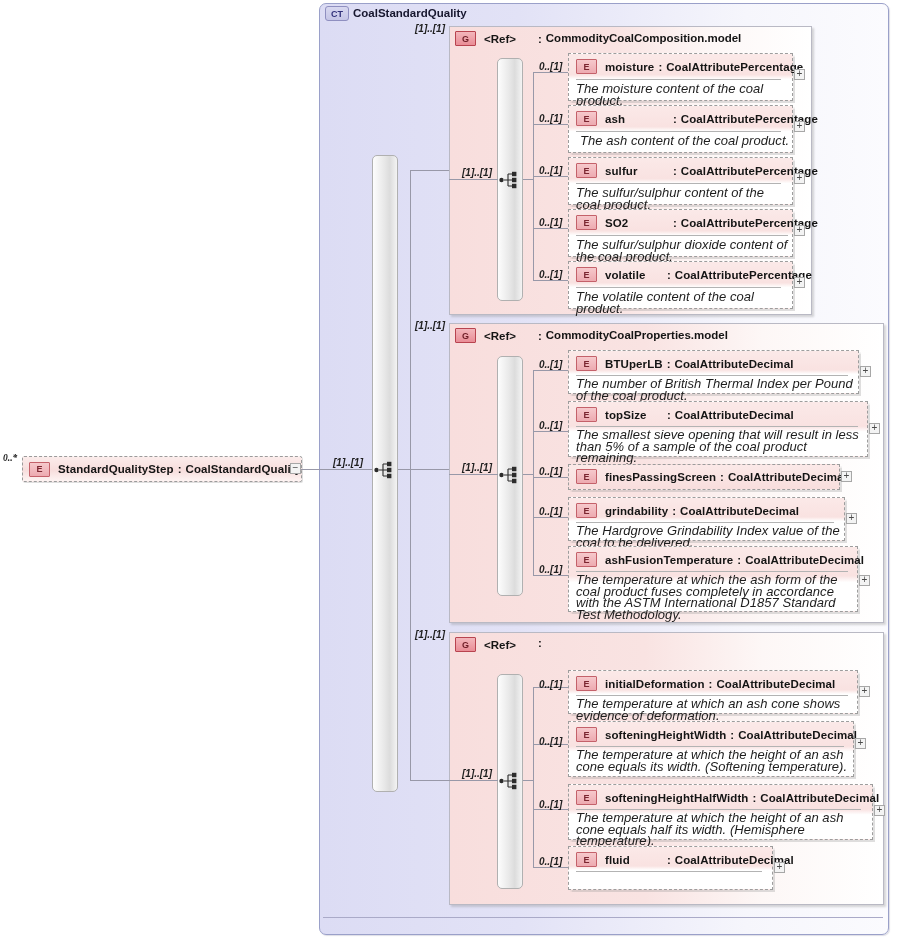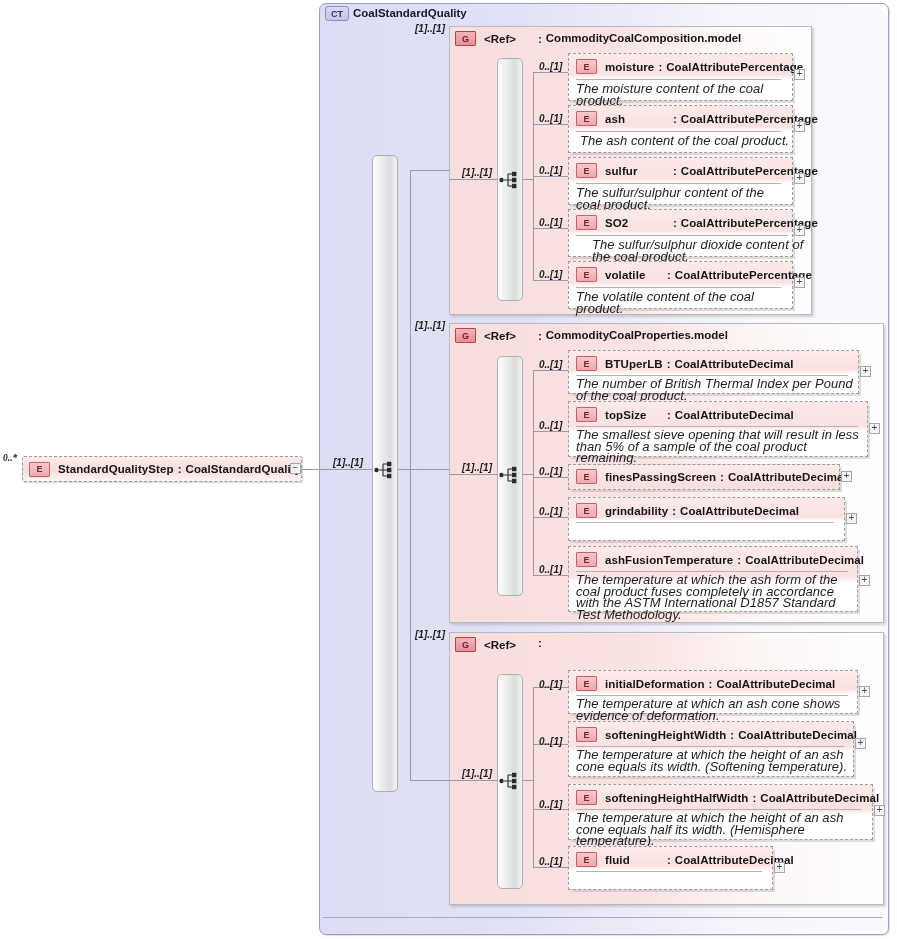--- a/index.html
+++ b/index.html
@@ -236,21 +236,21 @@
   <div class="hline" style="left:533px; top:228px; width:36px;"></div>
   <div class="mult" style="left:539px; top:217px;">0..[1]</div>
   <div class="card" style="left:568px; top:209px; width:225px; height:48px;">
     <div class="card-head">
       <span class="badge">E</span>
       <span class="elem-name" style="min-width:64px;">SO2</span>
       <span class="colon">:</span>
       <span class="elem-type">CoalAttributePercentage</span>
     </div>
     <div class="card-sep" style="left:7px; top:25px; width:212px;"></div>
-    <div class="card-doc" style="left:7px; top:29px; width:216px;margin-left:16px;">The sulfur/sulphur dioxide content of the coal product.</div>
+    <div class="card-doc" style="left:7px; top:29px; width:216px;">The sulfur/sulphur dioxide content of the coal product.</div>
   </div>
   <div class="expander" style="left:794px; top:225px;">
       <i>+</i>
     </div>
 
   <div class="hline" style="left:533px; top:280px; width:36px;"></div>
   <div class="mult" style="left:539px; top:269px;">0..[1]</div>
   <div class="card" style="left:568px; top:261px; width:225px; height:48px;">
     <div class="card-head">
       <span class="badge">E</span>
@@ -335,20 +335,21 @@
   <div class="hline" style="left:533px; top:517px; width:36px;"></div>
   <div class="mult" style="left:539px; top:506px;">0..[1]</div>
   <div class="card" style="left:568px; top:497px; width:277px; height:44px;">
     <div class="card-head">
       <span class="badge">E</span>
       <span class="elem-name">grindability</span>
       <span class="colon">:</span>
       <span class="elem-type">CoalAttributeDecimal</span>
     </div>
     <div class="card-sep" style="left:7px; top:24px; width:258px;"></div>
+    <div class="card-doc" style="left:7px; top:27px; width:266px;">The Hardgrove Grindability Index value of the coal to be delivered.</div>
   </div>
   <div class="expander" style="left:846px; top:513px;">
       <i>+</i>
     </div>
 
   <div class="hline" style="left:533px; top:575px; width:36px;"></div>
   <div class="mult" style="left:539px; top:564px;">0..[1]</div>
   <div class="card" style="left:568px; top:546px; width:290px; height:66px;">
     <div class="card-head">
       <span class="badge">E</span>

